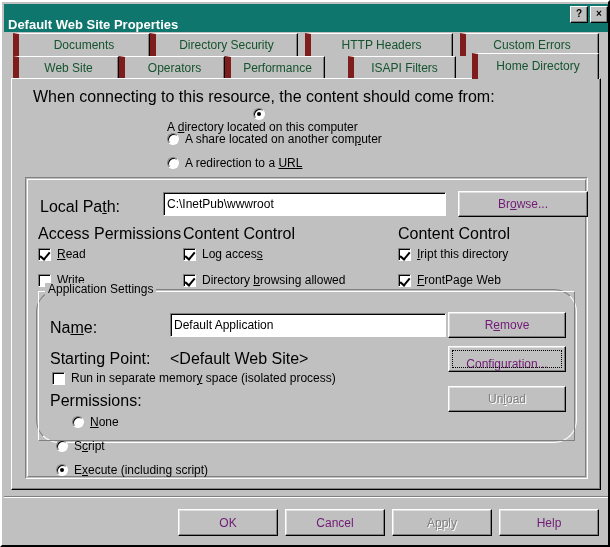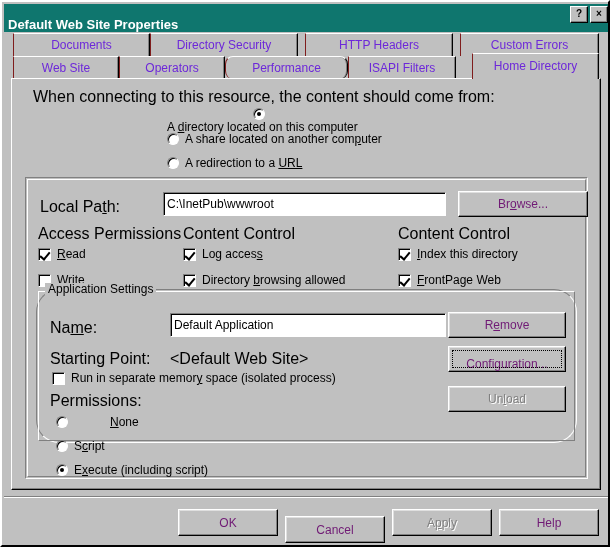--- a/index.html
+++ b/index.html
@@ -63,27 +63,27 @@
     font-family: "Liberation Sans", sans-serif;
     cursor: default;
   }
   
   .tabrow { position: absolute; }
   .tab {
     position: absolute;
     height: 23px;
     background: #c0c0c0;
     border-top: 1px solid #ffffff;
-    border-left: 1px solid #7f1d1d;
+    border-left: 6px solid #7f1d1d;
     border-right: 1px solid #000000;
     box-shadow: inset -1px 0 0 #808080;
     text-align: center;
     font-size: 12px;
     line-height: 22px;
-    color: #6d28d9;
+    color: #14532d;
     box-sizing: border-box;
     white-space: nowrap;
     overflow: hidden;
     cursor: default;
   }
   .tab.active {
     height: 26px;
     line-height: 24px;
     z-index: 6;
     border-bottom: none;
@@ -273,21 +273,21 @@
   <div class="tabrow">
     <div class="tab" style="left:11px;  top:31px; width:137px;">Documents</div>
     <div class="tab" style="left:148px; top:31px; width:148px;">Directory Security</div>
     <div class="tab" style="left:303px; top:31px; width:148px;">HTTP Headers</div>
     <div class="tab" style="left:458px; top:31px; width:139px;">Custom Errors</div>
   </div>
 
   <div class="tabrow">
     <div class="tab" style="left:11px;  top:54px; width:106px;">Web Site</div>
     <div class="tab" style="left:117px; top:54px; width:106px;">Operators</div>
-    <div class="tab" style="left:223px; top:54px; width:123px;border-radius:8px;">Performance</div>
+    <div class="tab" style="left:223px; top:54px; width:100px;">Performance</div>
     <div class="tab" style="left:346px; top:54px; width:108px;">ISAPI Filters</div>
     <div class="tab active" style="left:470px; top:51px; width:127px;">Home Directory</div>
   </div>
 
   <div id="tabpage">
 
     <div class="lbl" style="left:21px; top:9px;">When connecting to this resource, the content should come from:</div>
 
     <div class="rb-wrap" style="left:155px; top:29px;flex-direction:column;">
       <span class="radio on"></span>
@@ -333,21 +333,21 @@
       <span><span>Log acces</span><u>s</u><span></span></span>
     </div>
 
     <div class="cb-wrap" style="left:171px; top:194px;">
       <span class="cbox checked"></span>
       <span><span>Directory </span><u>b</u><span>rowsing allowed</span></span>
     </div>
 
     <div class="cb-wrap" style="left:386px; top:168px;">
       <span class="cbox checked"></span>
-      <span><span></span><u>I</u><span>ndex this directory</span></span>
+      <span><span></span><u>I</u><span>ript this directory</span></span>
     </div>
 
     <div class="cb-wrap" style="left:386px; top:194px;">
       <span class="cbox checked"></span>
       <span><span></span><u>F</u><span>rontPage Web</span></span>
     </div>
 
     <div class="group" style="left:24px; top:210px; width:541px; height:154px;border-radius:23px;">
       <div class="group-inner"></div>
       <div class="group-title">Application Settings</div>
@@ -369,37 +369,37 @@
       <span class="cbox"></span>
       <span><span>Run in separate memor</span><u>y</u><span> space (isolated process)</span></span>
     </div>
 
     <div class="btn disabled" style="left:436px; top:307px; width:118px; height:26px;">
         <span><span>Un</span><u>l</u><span>oad</span></span>
       </div>
 
     <div class="lbl" style="left:38px; top:313px;">Permissions:</div>
 
-    <div class="rb-wrap" style="left:44px; top:336px;gap:36px;">
+    <div class="rb-wrap" style="left:60px; top:336px;">
       <span class="radio"></span>
       <span><span></span><u>N</u><span>one</span></span>
     </div>
     <div class="rb-wrap" style="left:44px; top:360px;">
       <span class="radio"></span>
       <span><span>S</span><u>c</u><span>ript</span></span>
     </div>
     <div class="rb-wrap" style="left:44px; top:384px;">
       <span class="radio on"></span>
       <span><span>E</span><u>x</u><span>ecute (including script)</span></span>
     </div>
 
   </div>
 
   <div id="btm-sep"></div>
 
   <div class="btn" style="left:176px; top:507px; width:100px; height:27px;">OK</div>
-  <div class="btn" style="left:283px; top:507px; width:100px; height:27px;margin-top:7px;">Cancel</div>
+  <div class="btn" style="left:283px; top:507px; width:100px; height:27px;">Cancel</div>
   <div class="btn disabled" style="left:390px; top:507px; width:100px; height:27px;">
       <span><span>A</span><u>p</u><span>ply</span></span>
     </div>
   <div class="btn" style="left:497px; top:507px; width:100px; height:27px;text-align:right;">Help</div>
 
 </div>
 
 </body></html>

